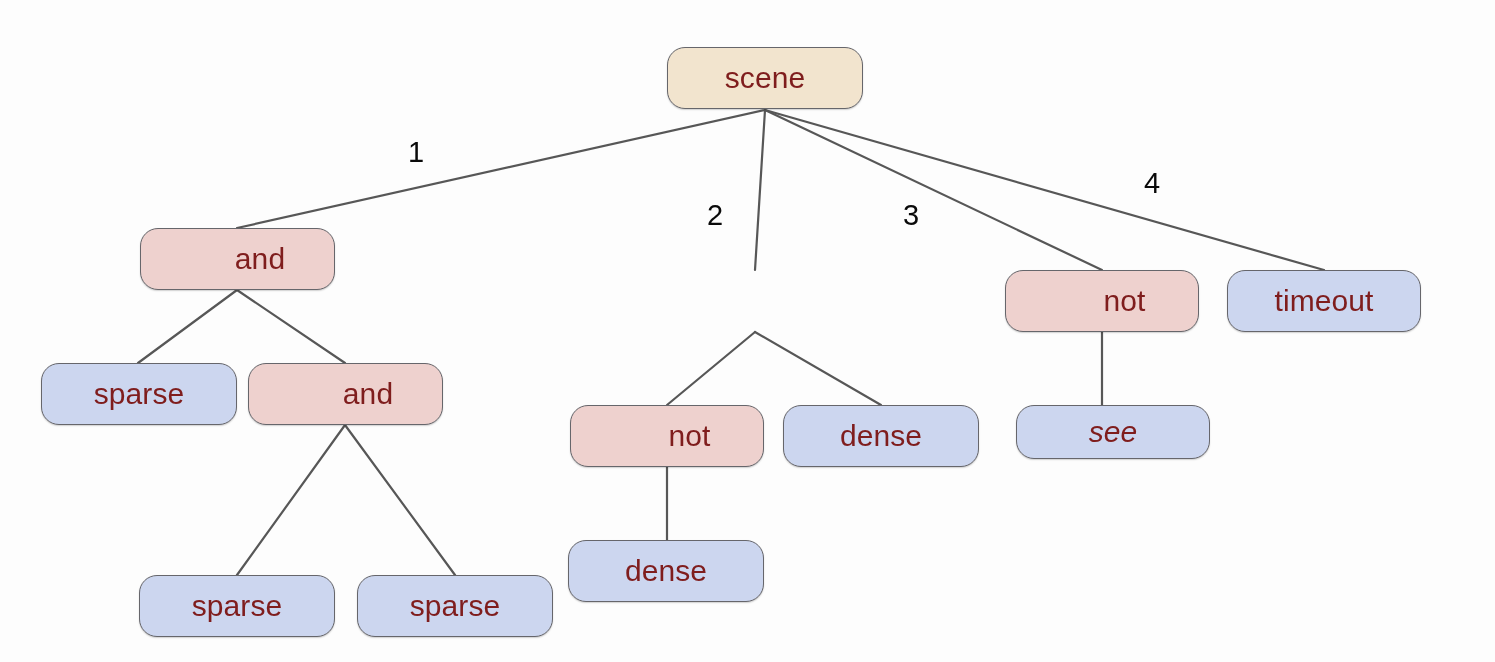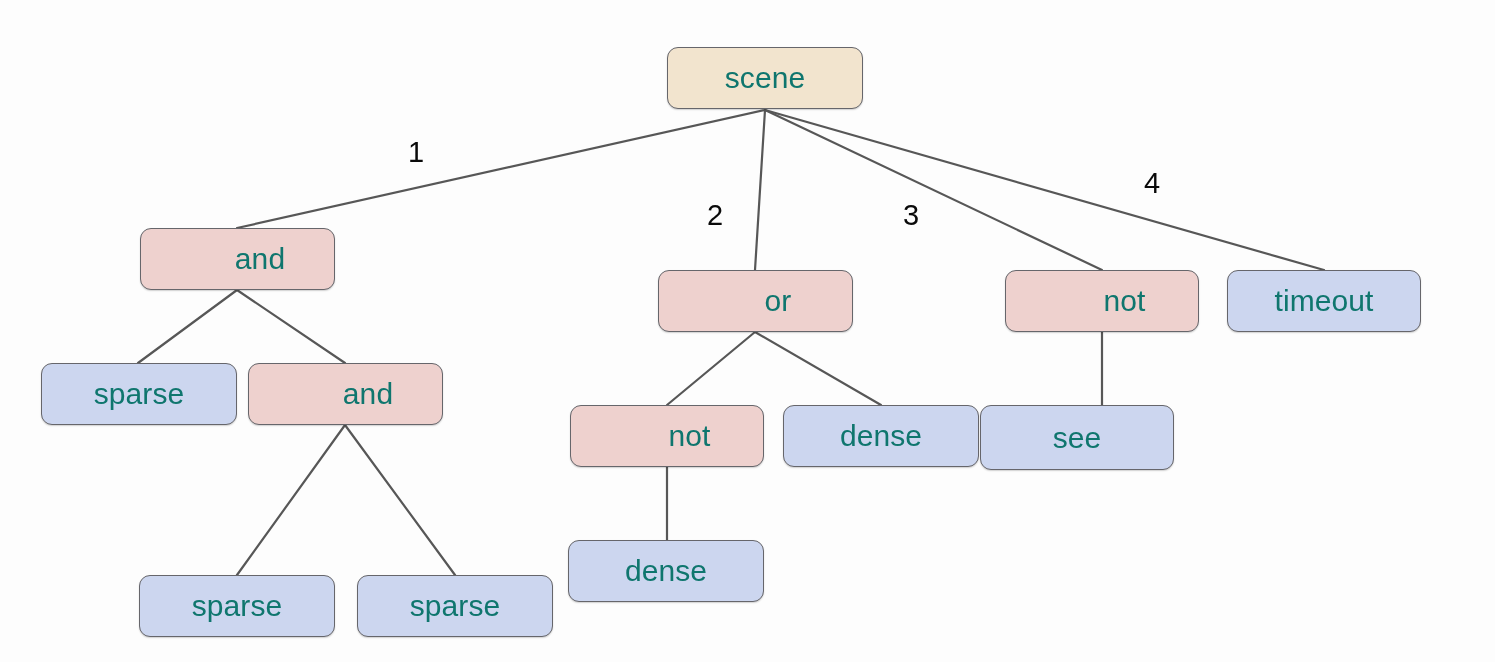--- a/index.html
+++ b/index.html
@@ -19,25 +19,25 @@
     position: absolute;
     left: 0;
     top: 0;
     width: 1495px;
     height: 662px;
   }
   .node {
     position: absolute;
     box-sizing: border-box;
     border: 1.6px solid #66666b;
-    border-radius: 11px;
+    border-radius: 18px;
     display: flex;
     align-items: center;
     justify-content: center;
-    color: #0f766e;
+    color: #7f1d1d;
     font-size: 30px;
     line-height: 1;
     letter-spacing: 0.1px;
     white-space: nowrap;
     box-shadow: 0 1px 1.5px rgba(0,0,0,0.18);
   }
   .node-root  { background: #f2e4ce; }
   .node-op    { background: #eed1ce; padding-left: 45px; }
   .node-leaf  { background: #ccd6ef; }
   .edge-label {
@@ -66,42 +66,39 @@
       <line x1="755" y1="332" x2="881" y2="405" stroke="#575757" stroke-width="2.2" stroke-linecap="round"></line>
       <line x1="667" y1="467" x2="667" y2="540" stroke="#575757" stroke-width="2.2" stroke-linecap="round"></line>
       <line x1="1102" y1="332" x2="1102" y2="405" stroke="#575757" stroke-width="2.2" stroke-linecap="round"></line>
     </svg>
 <div class="node node-root" style="left: 667px; top: 47px; width: 196px; height: 62px; background: rgb(242, 228, 206); border-color: rgb(102, 102, 107);">
       <span>scene</span>
     </div>
     <div class="node node-op" style="left: 140px; top: 228px; width: 195px; height: 62px; background: rgb(238, 209, 206); border-color: rgb(102, 102, 107);">
       <span>and</span>
     </div>
-    <div class="node node-op" style="left: 658px; top: 270px; width: 195px; height: 62px; background: rgb(238, 209, 206); border-color: rgb(102, 102, 107);">
-      <span>or</span>
-    </div>
     <div class="node node-op" style="left: 1005px; top: 270px; width: 194px; height: 62px; background: rgb(238, 209, 206); border-color: rgb(102, 102, 107);">
       <span>not</span>
     </div>
     <div class="node node-leaf" style="left: 1227px; top: 270px; width: 194px; height: 62px; background: rgb(204, 214, 239); border-color: rgb(102, 102, 107);">
       <span>timeout</span>
     </div>
     <div class="node node-leaf" style="left: 41px; top: 363px; width: 196px; height: 62px; background: rgb(204, 214, 239); border-color: rgb(102, 102, 107);">
       <span>sparse</span>
     </div>
     <div class="node node-op" style="left: 248px; top: 363px; width: 195px; height: 62px; background: rgb(238, 209, 206); border-color: rgb(102, 102, 107);">
       <span>and</span>
     </div>
     <div class="node node-op" style="left: 570px; top: 405px; width: 194px; height: 62px; background: rgb(238, 209, 206); border-color: rgb(102, 102, 107);">
       <span>not</span>
     </div>
     <div class="node node-leaf" style="left: 783px; top: 405px; width: 196px; height: 62px; background: rgb(204, 214, 239); border-color: rgb(102, 102, 107);">
       <span>dense</span>
     </div>
-    <div class="node node-leaf" style="left: 980px; top: 405px; width: 194px; height: 65px; background: rgb(204, 214, 239); border-color: rgb(102, 102, 107);">
+    <div class="node node-leaf" style="left: 1016px; top: 405px; width: 194px; height: 54px; background: rgb(204, 214, 239); border-color: rgb(102, 102, 107); font-style: italic;">
       <span>see</span>
     </div>
     <div class="node node-leaf" style="left: 568px; top: 540px; width: 196px; height: 62px; background: rgb(204, 214, 239); border-color: rgb(102, 102, 107);">
       <span>dense</span>
     </div>
     <div class="node node-leaf" style="left: 139px; top: 575px; width: 196px; height: 62px; background: rgb(204, 214, 239); border-color: rgb(102, 102, 107);">
       <span>sparse</span>
     </div>
     <div class="node node-leaf" style="left: 357px; top: 575px; width: 196px; height: 62px; background: rgb(204, 214, 239); border-color: rgb(102, 102, 107);">
       <span>sparse</span>

